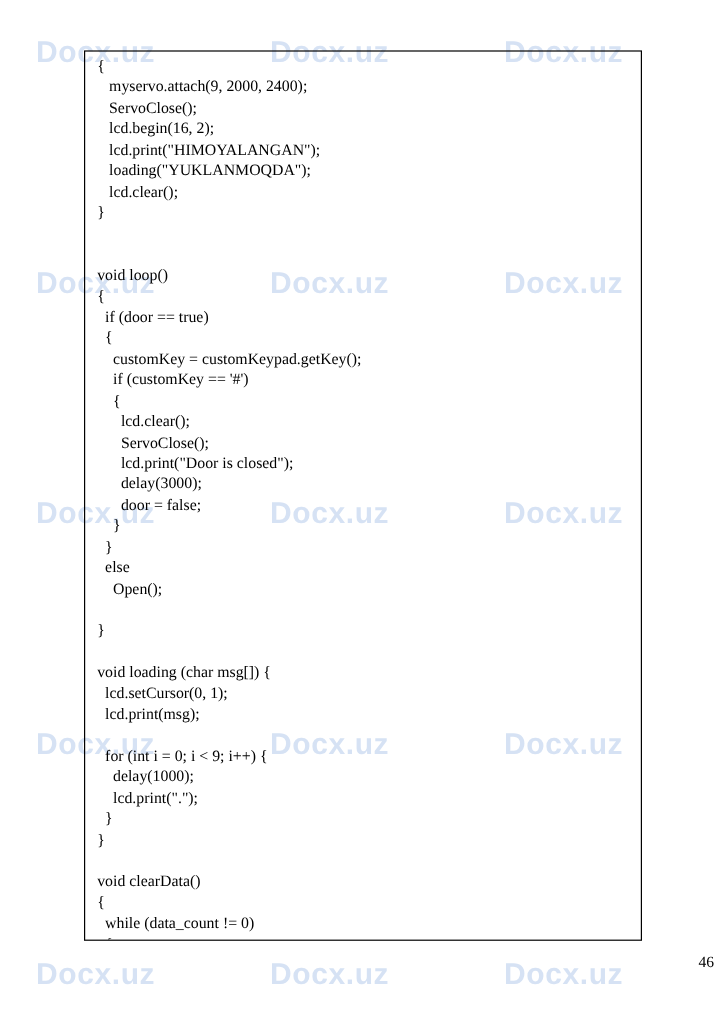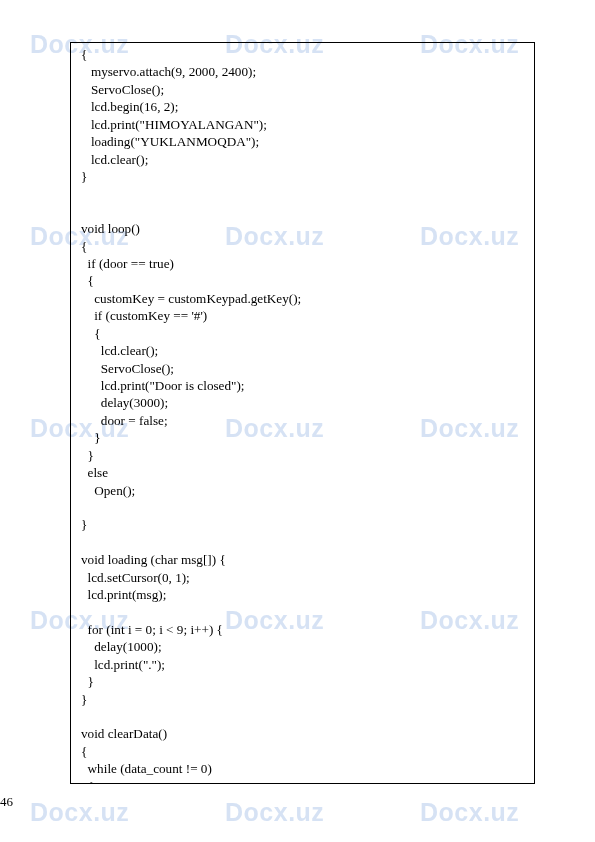--- a/index.html
+++ b/index.html
@@ -42,21 +42,21 @@
     font-family: "Times New Roman", Times, serif;
     font-size: 13.2px;
     line-height: 1.32;
     white-space: pre;
     color: #000;
   }
   .page-number {
     position: absolute;
     bottom: 32px;
     width: 595px;
-    text-align: left;
+    text-align: right;
     font-size: 13px;
     color: #000;
     z-index: 1;
   }
 </style>
 </head>
 <body>
 
 <div class="watermark-layer" id="wm-layer">
     <div class="watermark" style="top: 30px; left: 30px;">Docx.uz</div>

